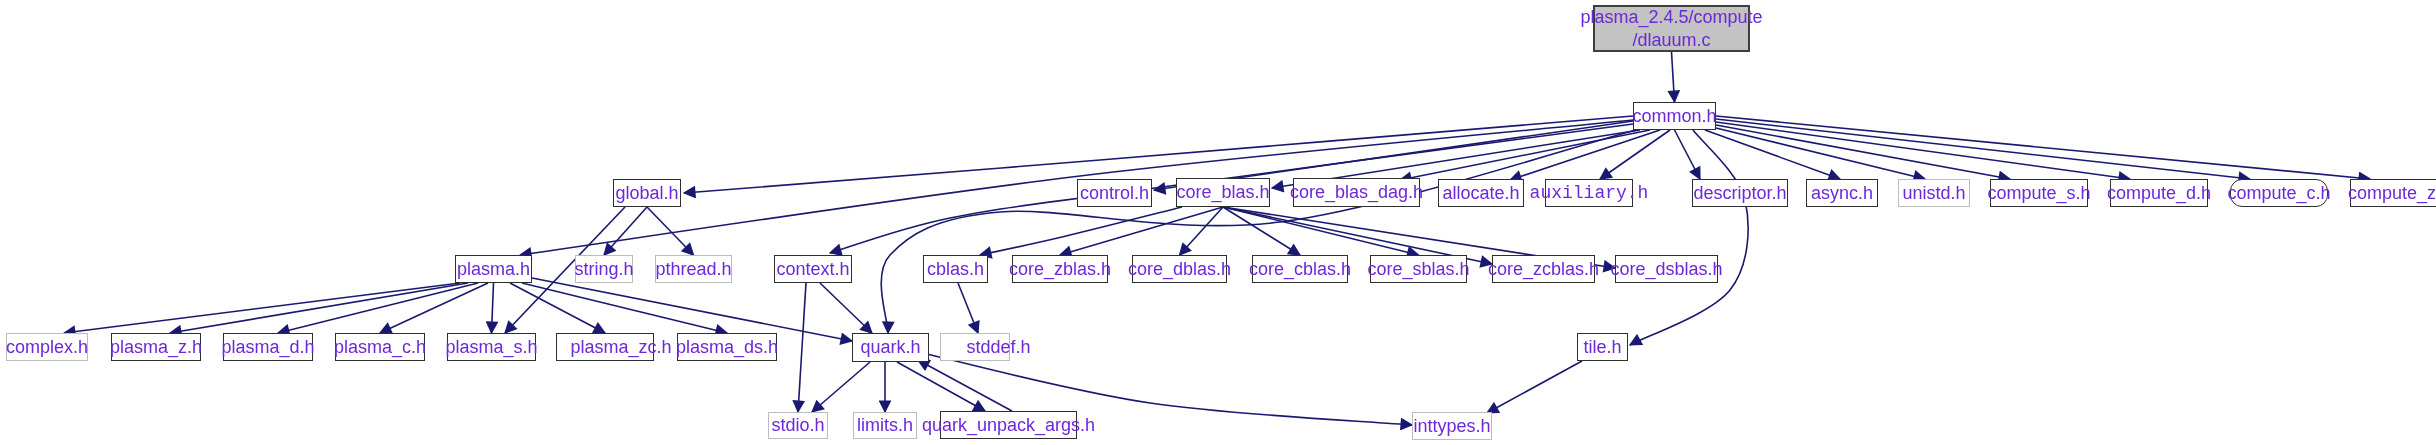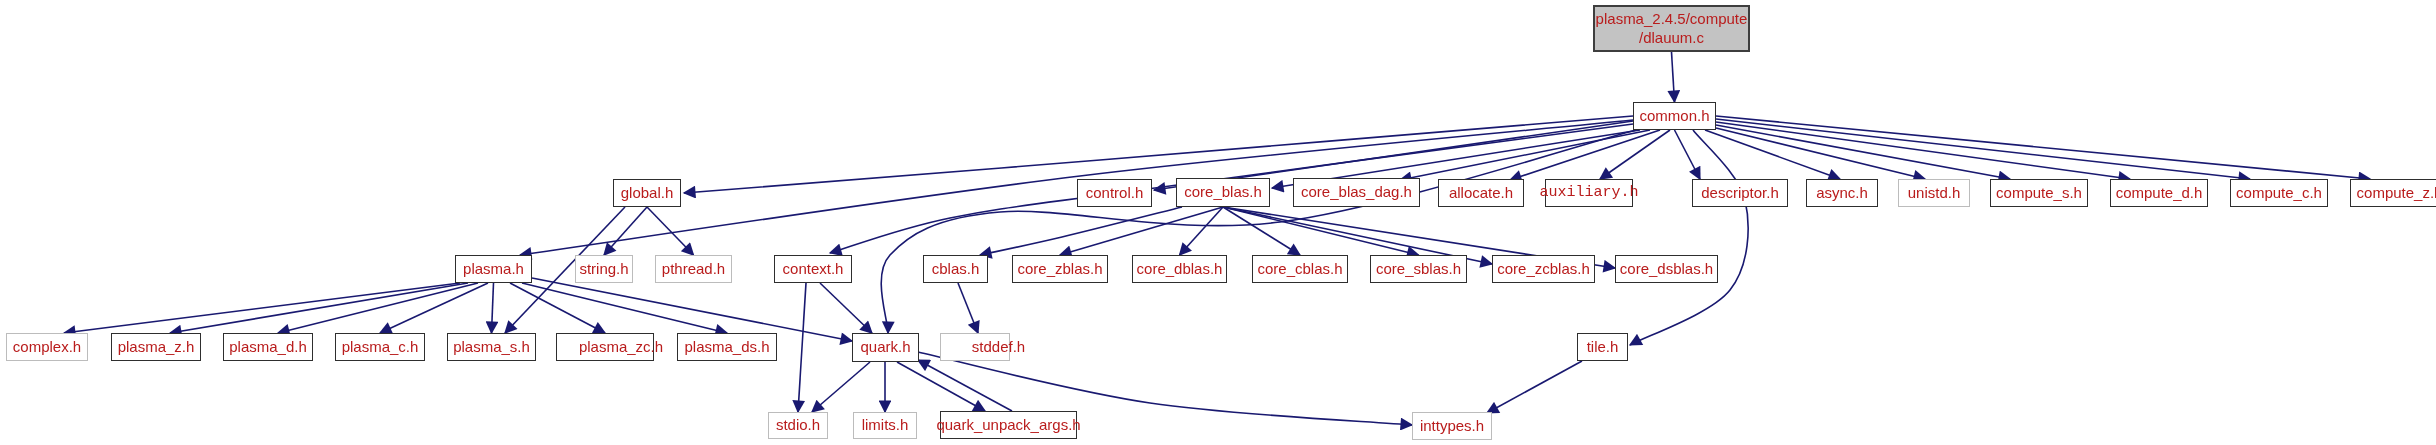--- a/index.html
+++ b/index.html
@@ -1,21 +1,21 @@
 <!DOCTYPE html>
 <html><head>
 <meta charset="utf-8">
 <style>
   html,body{margin:0;padding:0;background:#ffffff;}
   #canvas{position:relative;width:2436px;height:445px;background:#ffffff;overflow:hidden;
           font-family:"Liberation Sans", sans-serif;}
   #edges{position:absolute;left:0;top:0;width:2436px;height:445px;}
   .node{position:absolute;box-sizing:border-box;background:#ffffff;display:flex;
         align-items:center;justify-content:center;text-align:center;
-        font-size:15px;color:#b91c1c;white-space:pre-line;line-height:1.25;cursor:pointer;}
+        font-size:18px;color:#6d28d9;white-space:pre-line;line-height:1.25;cursor:pointer;}
   .node.internal{border:1.5px solid #2e2e2e;}
   .node.external{border:1.4px solid #bcbcbc;}
   .node.root{border:2px solid #3e3e3e;background:#c3c3c3;}
   path.edge{fill:none;stroke-linejoin:round;stroke-linecap:butt;}
 </style>
 </head>
 <body>
 
 <div id="canvas">
   <svg id="edges" xmlns="http://www.w3.org/2000/svg">
@@ -78,41 +78,41 @@
       <div class="node internal" style="left: 1077px; top: 179px; width: 75px; height: 28px;">control.h</div>
       <div class="node internal" style="left: 1176px; top: 178px; width: 94px; height: 29px;">core_blas.h</div>
       <div class="node internal" style="left: 1293px; top: 178px; width: 127px; height: 29px;">core_blas_dag.h</div>
       <div class="node internal" style="left: 1438px; top: 179px; width: 86px; height: 28px;">allocate.h</div>
       <div class="node internal" style="left: 1545px; top: 179px; width: 88px; height: 28px; font-family: Liberation Mono, monospace;">auxiliary.h</div>
       <div class="node internal" style="left: 1652px; top: 179px; width: 96px; height: 28px; margin-left: 40px;">descriptor.h</div>
       <div class="node internal" style="left: 1806px; top: 179px; width: 72px; height: 28px;">async.h</div>
       <div class="node external" style="left: 1898px; top: 179px; width: 72px; height: 28px;">unistd.h</div>
       <div class="node internal" style="left: 1990px; top: 179px; width: 98px; height: 28px;">compute_s.h</div>
       <div class="node internal" style="left: 2110px; top: 179px; width: 98px; height: 28px;">compute_d.h</div>
-      <div class="node internal" style="left: 2230px; top: 179px; width: 98px; height: 28px;">compute_c.h</div>
+      <div class="node internal" style="left: 2230px; top: 179px; width: 98px; height: 28px; border-radius: 12px;">compute_c.h</div>
       <div class="node internal" style="left: 2350px; top: 179px; width: 99px; height: 28px;">compute_z.h</div>
       <div class="node internal" style="left: 455px; top: 255px; width: 77px; height: 28px;">plasma.h</div>
       <div class="node external" style="left: 575px; top: 255px; width: 58px; height: 28px;">string.h</div>
       <div class="node external" style="left: 655px; top: 255px; width: 77px; height: 28px;">pthread.h</div>
       <div class="node internal" style="left: 774px; top: 255px; width: 78px; height: 28px;">context.h</div>
       <div class="node internal" style="left: 923px; top: 255px; width: 65px; height: 28px;">cblas.h</div>
       <div class="node internal" style="left: 1012px; top: 255px; width: 96px; height: 28px;">core_zblas.h</div>
       <div class="node internal" style="left: 1132px; top: 255px; width: 95px; height: 28px;">core_dblas.h</div>
       <div class="node internal" style="left: 1252px; top: 255px; width: 96px; height: 28px;">core_cblas.h</div>
       <div class="node internal" style="left: 1370px; top: 255px; width: 97px; height: 28px;">core_sblas.h</div>
       <div class="node internal" style="left: 1492px; top: 255px; width: 103px; height: 28px;">core_zcblas.h</div>
       <div class="node internal" style="left: 1615px; top: 255px; width: 103px; height: 28px;">core_dsblas.h</div>
       <div class="node external" style="left: 6px; top: 333px; width: 82px; height: 28px;">complex.h</div>
       <div class="node internal" style="left: 111px; top: 333px; width: 90px; height: 28px;">plasma_z.h</div>
       <div class="node internal" style="left: 223px; top: 333px; width: 90px; height: 28px;">plasma_d.h</div>
       <div class="node internal" style="left: 335px; top: 333px; width: 90px; height: 28px;">plasma_c.h</div>
       <div class="node internal" style="left: 447px; top: 333px; width: 89px; height: 28px;">plasma_s.h</div>
       <div class="node internal" style="left: 556px; top: 333px; width: 98px; height: 28px; padding-left: 32px;">plasma_zc.h</div>
       <div class="node internal" style="left: 677px; top: 333px; width: 100px; height: 28px;">plasma_ds.h</div>
-      <div class="node internal" style="left: 852px; top: 333px; width: 67px; height: 29px;">quark.h</div>
+      <div class="node internal" style="left: 852px; top: 333px; width: 77px; height: 29px;">quark.h</div>
       <div class="node external" style="left: 940px; top: 333px; width: 70px; height: 28px; padding-left: 47px;">stddef.h</div>
       <div class="node internal" style="left: 1577px; top: 333px; width: 51px; height: 28px;">tile.h</div>
       <div class="node external" style="left: 768px; top: 412px; width: 60px; height: 27px;">stdio.h</div>
       <div class="node external" style="left: 853px; top: 412px; width: 64px; height: 27px;">limits.h</div>
       <div class="node internal" style="left: 940px; top: 411px; width: 137px; height: 28px;">quark_unpack_args.h</div>
       <div class="node external" style="left: 1412px; top: 412px; width: 80px; height: 28px;">inttypes.h</div>
     </div>
 </div>
 
 </body></html>

